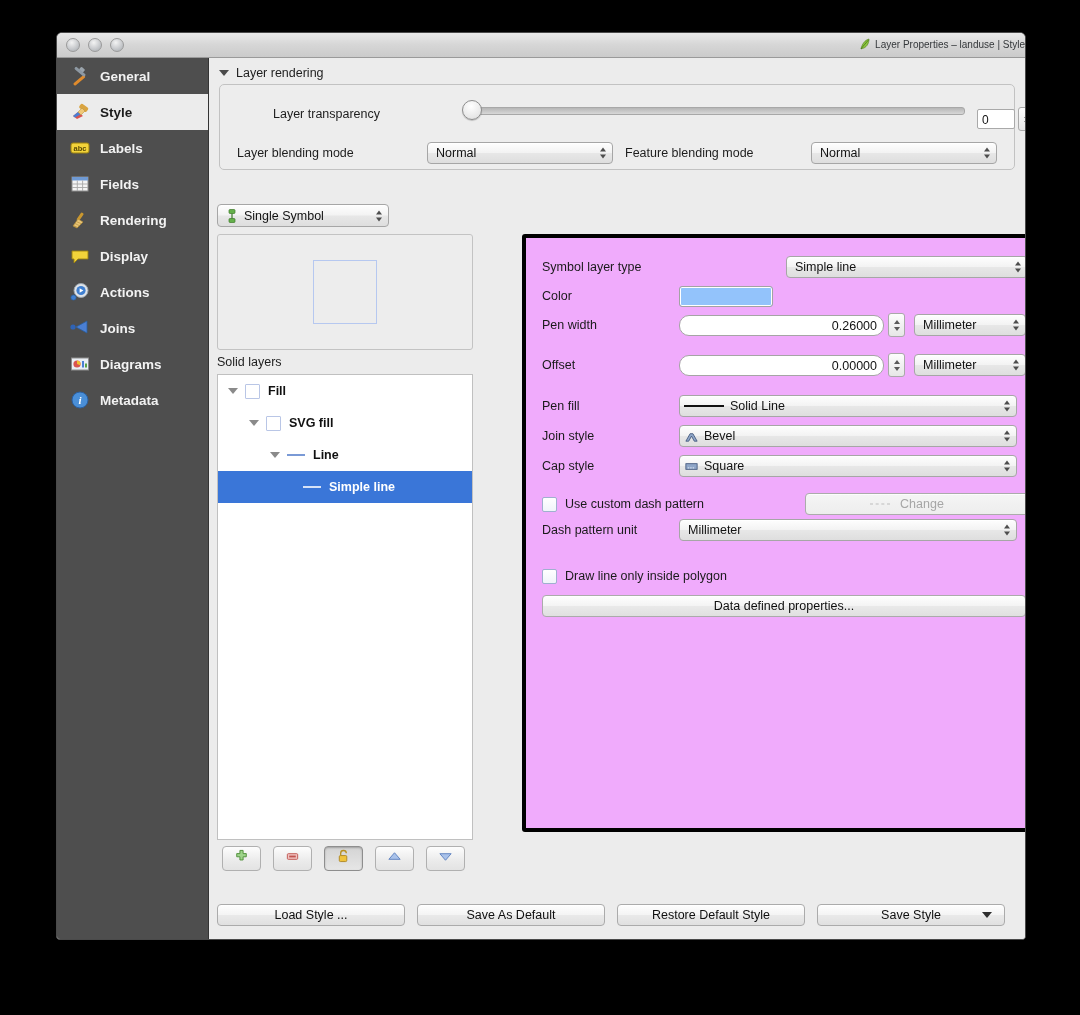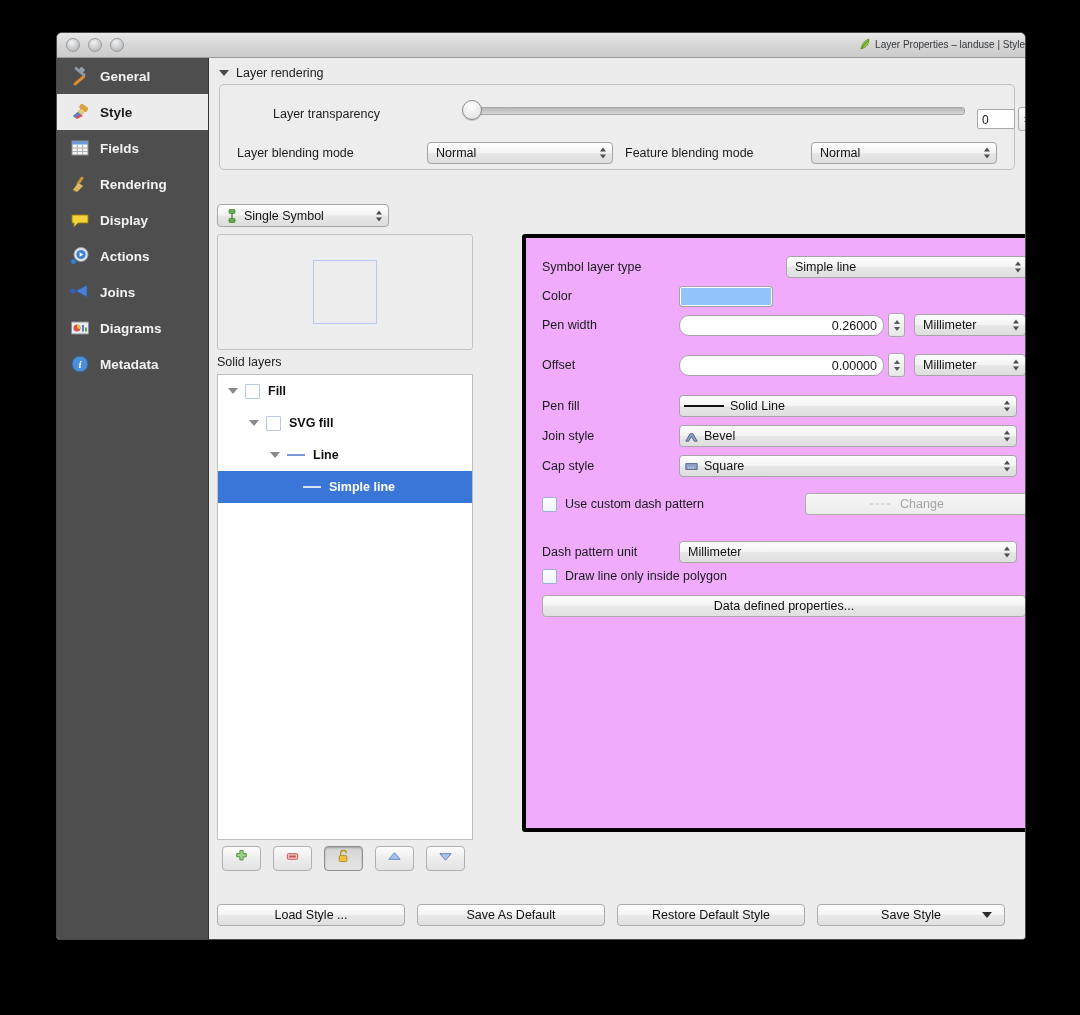--- a/index.html
+++ b/index.html
@@ -454,20 +454,29 @@
           <svg viewBox="0 0 22 22" width="22" height="22">
             <path d="M4 15 L9 11 L14 15 L8 18 Z" fill="#d9534f"></path>
             <path d="M4 15 L9 11 L12 13 L6 16.5 Z" fill="#4a7fd4"></path>
             <rect x="10" y="4" width="9" height="5" rx="1.5" fill="#d9a441" transform="rotate(35 14 7)"></rect>
             <path d="M9 11 L13 7 L16 10 L12 14 Z" fill="#f0c878" stroke="#b08a32" stroke-width="0.5"></path>
           </svg>
         </span>
         <span>Style</span>
       </div>
 
+      <div class="side-item">
+        <span class="side-ico">
+          <svg viewBox="0 0 22 22" width="22" height="22">
+            <rect x="2" y="6" width="18" height="10" rx="2" fill="#f2d33a" stroke="#9c8210" stroke-width="1"></rect>
+            <text x="11" y="14" font-size="7.5" font-family="Liberation Sans, sans-serif" font-weight="bold" text-anchor="middle" fill="#5a4a05">abc</text>
+          </svg>
+        </span>
+        <span>Labels</span>
+      </div>
 
       <div class="side-item">
         <span class="side-ico">
           <svg viewBox="0 0 22 22" width="22" height="22">
             <rect x="3" y="4" width="16" height="14" fill="#f4f4f4" stroke="#8d8d8d" stroke-width="1"></rect>
             <rect x="3" y="4" width="16" height="3.5" fill="#6f9ad4"></rect>
             <path d="M3 11 H19 M3 14.5 H19 M8.3 7.5 V18 M13.6 7.5 V18" stroke="#a8a8a8" stroke-width="0.9"></path>
           </svg>
         </span>
         <span>Fields</span>
@@ -771,21 +780,21 @@
 
         <div class="prow" style="top:255px;">
           <span class="chk"></span>
           <span class="plbl" style="width:240px">Use custom dash pattern</span>
           <div class="btn disabled" style="width:234px; position:relative;">
             <span style="position:absolute;left:calc(50% - 52px);top:50%;transform:translateY(-50%);width:20px;height:0;border-top:1.6px dashed #bdbdbd;"></span>
             <span>Change</span>
           </div>
         </div>
 
-        <div class="prow" style="top:303px;align-items:center;">
+        <div class="prow" style="top:281px;align-items:center;">
           <span class="plbl" style="width:137px">Dash pattern unit</span>
           <div class="combo" style="width:338px">
             <span>Millimeter</span>
             <span class="arrows">
                 <span class="sp-up"></span>
                 <span class="sp-dn"></span>
               </span>
           </div>
         </div>
 

